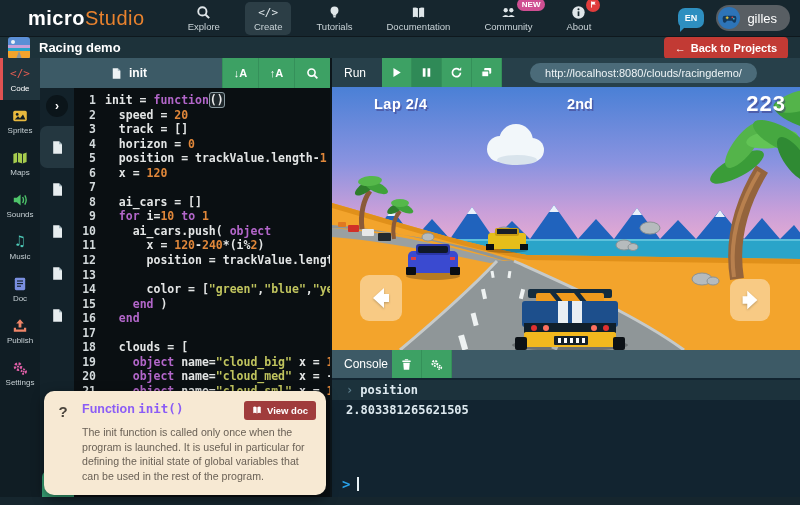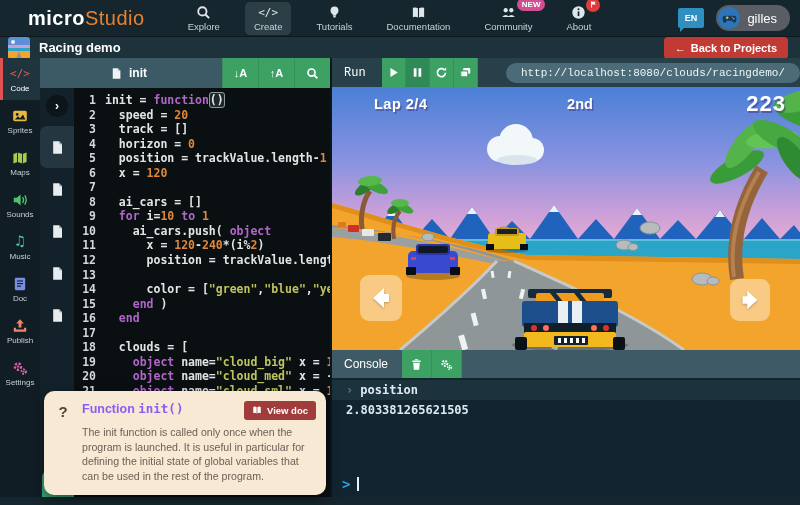--- a/index.html
+++ b/index.html
@@ -20,21 +20,21 @@
            color:#c9d3d7;font-size:9.5px;padding:3px 9px;border-radius:5px;cursor:pointer;}
   .navitem.active{background:#2c3e46;}
   .navitem .icon{width:15px;height:15px;color:#dfe6e9;}
   .navitem .icon svg{width:15px;height:15px;}
   .badge-new{position:absolute;top:-4px;right:-4px;background:#cf4f92;color:#fff;font-size:8px;
              font-weight:bold;padding:2px 5px;border-radius:8px;}
   .badge-flag{position:absolute;top:-4px;right:0;width:14px;height:14px;background:#e03c3c;
               border-radius:50%;display:flex;align-items:center;justify-content:center;}
   .badge-flag svg{width:9px;height:9px;}
   .lang{position:relative;background:#2e8fc0;color:#fff;font-size:9px;font-weight:bold;
-        padding:5px 7px;border-radius:2px;margin-right:12px;cursor:pointer;}
+        padding:5px 7px;border-radius:7px;margin-right:12px;cursor:pointer;}
   .lang::after{content:"";position:absolute;left:2px;bottom:-4px;border:4px solid transparent;
                border-top-color:#2e8fc0;border-left-color:#2e8fc0;}
   .userpill{display:flex;align-items:center;gap:7px;background:#585e63;border-radius:13px;
             padding:2px 13px 2px 2px;color:#fff;font-size:13px;cursor:pointer;}
   .avatar{width:22px;height:22px;border-radius:50%;background:#2d74b8;display:flex;
           align-items:center;justify-content:center;color:#10314e;}
   .avatar svg{width:15px;height:15px;}
 
   
   .projectbar{height:22px;background:#1d323a;display:flex;align-items:center;padding:0 8px;gap:9px;
@@ -106,21 +106,21 @@
   .tt-title code{font-family:"DejaVu Sans Mono",monospace;}
   .viewdoc{background:#a03c3c;color:#fff;border:none;border-radius:3px;font-size:9.5px;
            font-weight:bold;padding:4px 8px;display:flex;align-items:center;gap:5px;
            font-family:inherit;cursor:pointer;flex:none;}
   .viewdoc .icon{width:10px;height:10px;color:#fff;}
   .viewdoc .icon svg{width:10px;height:10px;}
   .tt-body{margin:5px 0 0;font-size:10.6px;line-height:1.4;color:#6a6156;}
 
   
   .runpanel{flex:1;display:flex;flex-direction:column;border-left:2px solid #0d161b;min-width:0;}
-  .runbar{height:29px;background:#27404a;display:flex;align-items:center;flex:none;font-family:Liberation Mono, monospace;}
+  .runbar{height:29px;background:#27404a;display:flex;align-items:center;flex:none;}
   .runlabel{color:#fff;font-size:12px;padding:0 16px 0 12px;}
   .runbar button{width:30px;height:29px;border:none;background:#3da164;color:#fff;cursor:pointer;
                  display:flex;align-items:center;justify-content:center;border-right:1px solid #349059;padding:0;}
   .runbar button.pressed{background:#2f8a57;}
   .runbar .icon{width:13px;height:13px;color:#fff;}
   .runbar .icon svg{width:13px;height:13px;}
   .urlpill{margin-left:28px;background:#4b6b79;color:#eef4f6;font-size:11px;padding:4px 15px;
            border-radius:11px;white-space:nowrap;cursor:pointer;}
 
   
@@ -133,21 +133,21 @@
   .hud-score{position:absolute;right:14px;top:4px;font-size:22px;letter-spacing:1px;}
   .gbtn{position:absolute;border-radius:9px;background:rgba(255,255,255,.42);display:flex;
         align-items:center;justify-content:center;cursor:pointer;}
   .gbtn svg{filter:drop-shadow(0 1px 1px rgba(0,0,0,.25));}
   .gbtn.left{left:28px;top:188px;width:42px;height:46px;}
   .gbtn.right{right:30px;top:192px;width:40px;height:42px;}
 
   
   .console{flex:1;display:flex;flex-direction:column;background:#122430;min-height:0;}
   .consolehead{height:28px;background:#3d5a66;display:flex;align-items:center;flex:none;}
-  .ctitle{color:#fff;font-size:12px;padding:0 12px;width:70px;}
+  .ctitle{color:#fff;font-size:12px;padding:0 12px;width:60px;}
   .consolehead button{width:30px;height:28px;background:#3da164;border:none;
                       border-right:1px solid #349059;display:flex;align-items:center;
                       justify-content:center;cursor:pointer;padding:0;}
   .consolehead .icon{width:13px;height:13px;color:#fff;}
   .consolehead .icon svg{width:13px;height:13px;}
   .consolebody{flex:1;font-family:"DejaVu Sans Mono",monospace;font-weight:bold;font-size:12px;
                color:#dde9ef;padding-top:2px;overflow:hidden;}
   .cline{padding:3px 10px 3px 14px;}
   .cline.cmd{background:#1c323c;display:flex;gap:7px;}
   .chev{color:#5c7d8b;}

